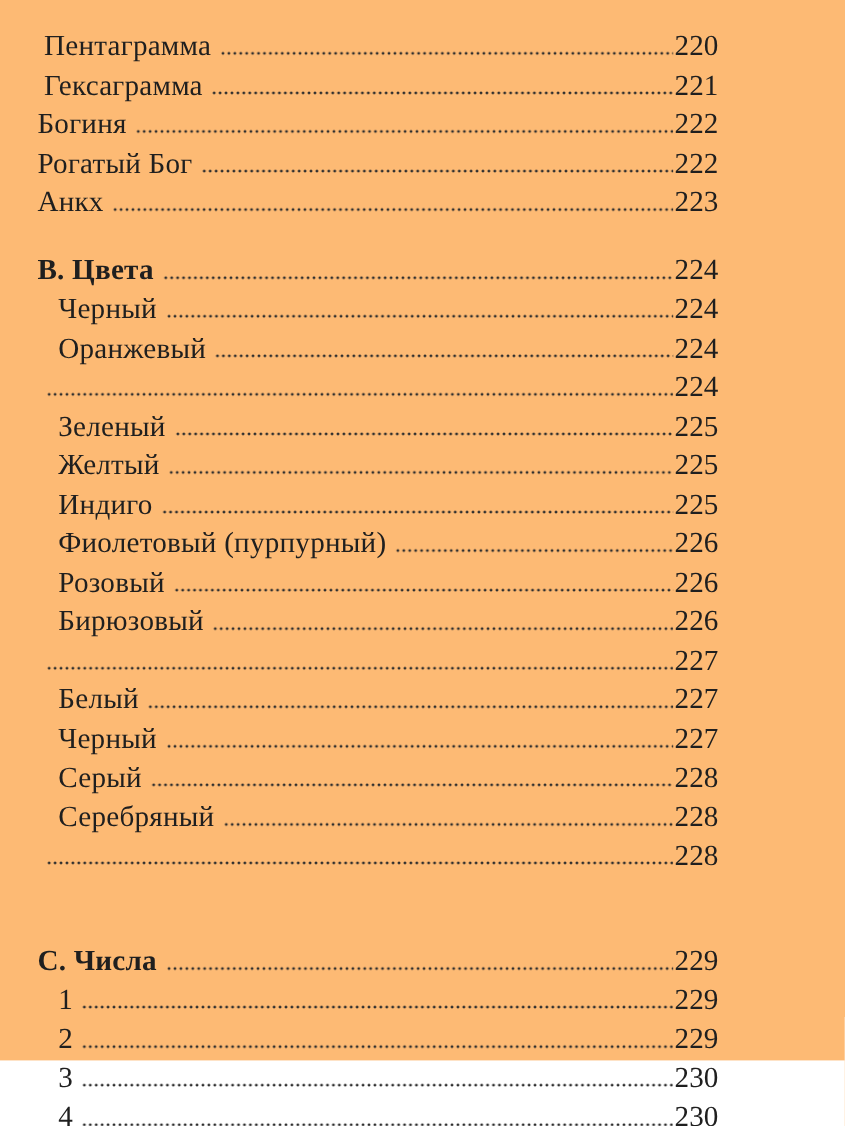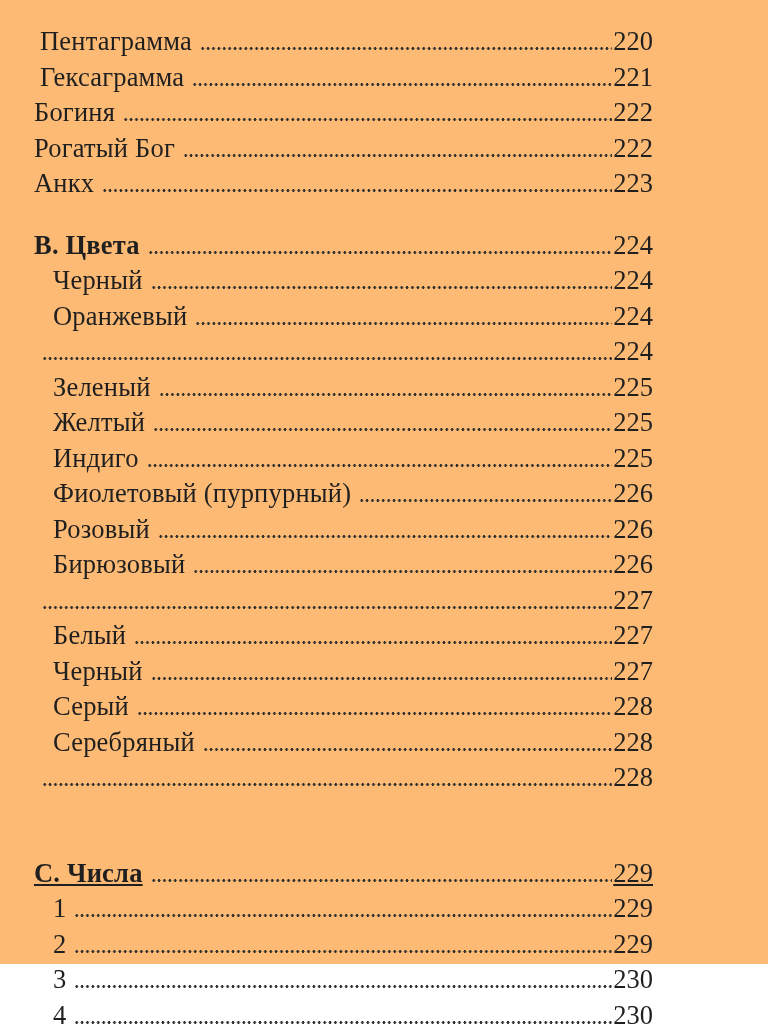--- a/index.html
+++ b/index.html
@@ -26,21 +26,21 @@
   }
   .toc-row {
     display: flex;
     align-items: baseline;
     line-height: 35.5px;
     font-size: 26.5px;
     white-space: nowrap;
   }
   .toc-row.level-1 .toc-label { margin-left: 6px; }
   .toc-row.level-2 .toc-label { margin-left: 19px; }
-  .toc-row.gap-before { margin-top: 34px; text-decoration: underline; }
+  .toc-row.gap-before { margin-top: 34px; }
   .toc-label {
     flex: 0 0 auto;
     letter-spacing: 0.2px;
   }
   .toc-row.bold .toc-label {
     font-weight: 700;
     margin-top: 26px;
   }
   .toc-leader {
     flex: 1 1 auto;

